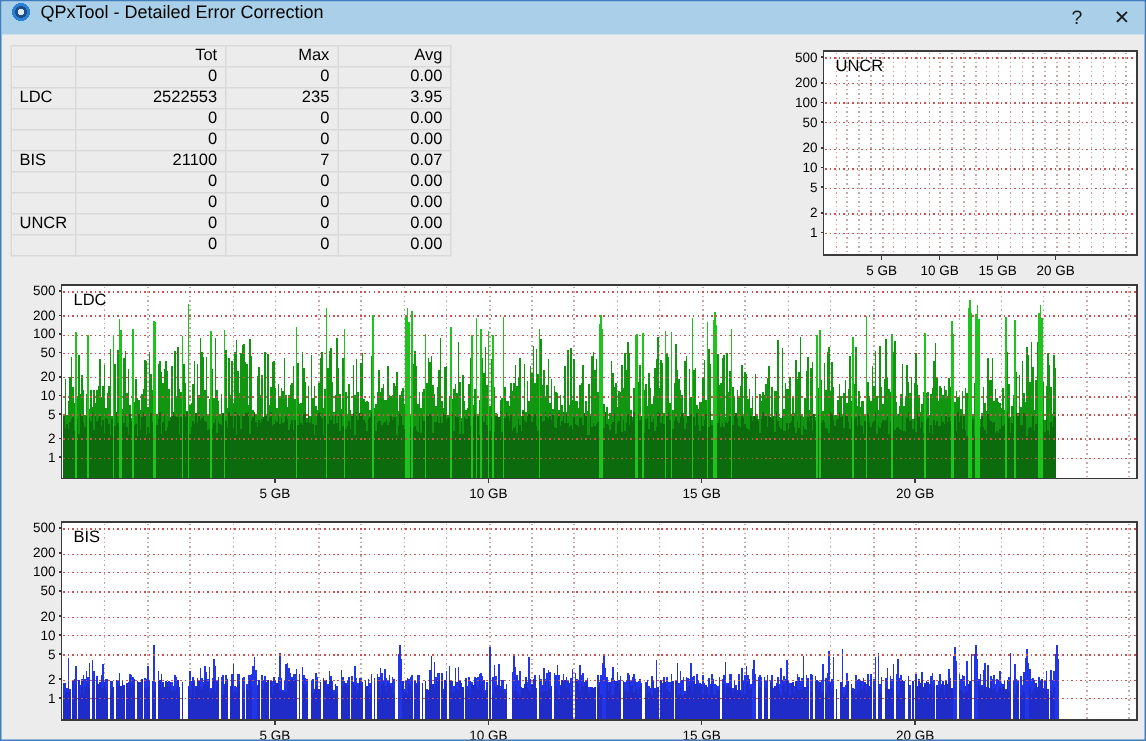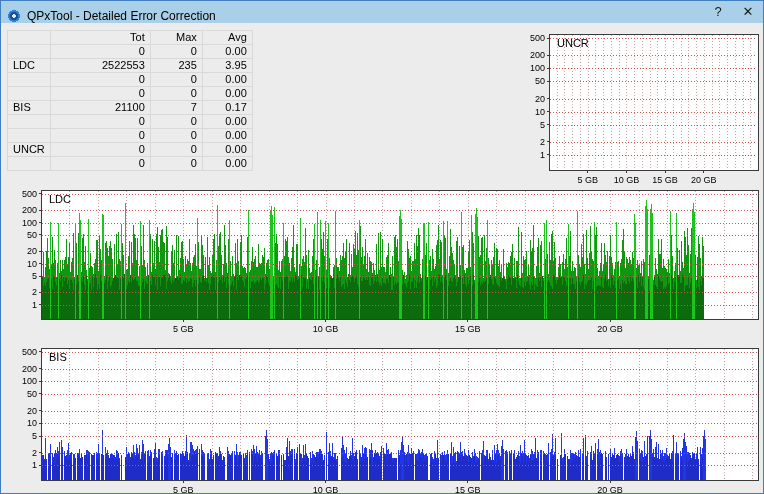--- a/index.html
+++ b/index.html
@@ -3,39 +3,39 @@
 <meta charset="utf-8">
 <style>
   html,body { margin:0; padding:0; background:#ffffff; }
   #window {
     position:relative; width:764px; height:494px;
     background:#ececec; border:1px solid #3f7fbf; box-sizing:border-box;
     overflow:hidden; font-family:"Liberation Sans", sans-serif; color:#000;
   }
   .titlebar {
     position:absolute; left:0; top:0; right:0; height:22px;
-    background:#a9d0e8; display:flex; align-items:flex-end;
+    background:#a9d0e8; display:flex; align-items:flex-start;
     padding-left:6px; box-sizing:border-box;
   }
   .app-icon {
     width:14px; height:14px; border-radius:50%;
     background: radial-gradient(circle at 50% 50%, #dce9f5 0 2px, #1a4e8a 2px 4px, #2f7fd1 4px 6px, #9fd0f0 6px 7px);
     flex:0 0 auto;
   }
   .title { font-size:12px; margin-left:6px; flex:1; white-space:nowrap; }
   .tb-btn { width:30px; height:22px; line-height:22px; text-align:center; font-size:13px; color:#1a1a1a; }
   #stats-table {
     position:absolute; left:6px; top:29px;
     border-collapse:collapse; font-size:11px; table-layout:fixed;
   }
   #stats-table th, #stats-table td {
     border:1px solid #d9d9d9; padding:0 5px; height:13px; line-height:13px;
     font-weight:normal; white-space:nowrap; overflow:hidden;
   }
-  #stats-table .num { text-align:right; }
+  #stats-table .num { text-align:right;padding-left:48px; }
   #stats-table .lbl { text-align:left; }
   .chart-svg { position:absolute; }
   #chart-uncr { left:515px; top:28px; }
   #chart-ldc  { left:8px;  top:185px; }
   #chart-bis  { left:8px;  top:343px; }
   svg text { font-family:"Liberation Sans", sans-serif; fill:#000; }
 </style>
 </head>
 <body>
 
@@ -85,21 +85,21 @@
         <tr>
           <td class="lbl"></td>
           <td class="num">0</td>
           <td class="num">0</td>
           <td class="num">0.00</td>
         </tr>
         <tr>
           <td class="lbl">BIS</td>
           <td class="num">21100</td>
           <td class="num">7</td>
-          <td class="num">0.17</td>
+          <td class="num">0.07</td>
         </tr>
         <tr>
           <td class="lbl"></td>
           <td class="num">0</td>
           <td class="num">0</td>
           <td class="num">0.00</td>
         </tr>
         <tr>
           <td class="lbl"></td>
           <td class="num">0</td>

